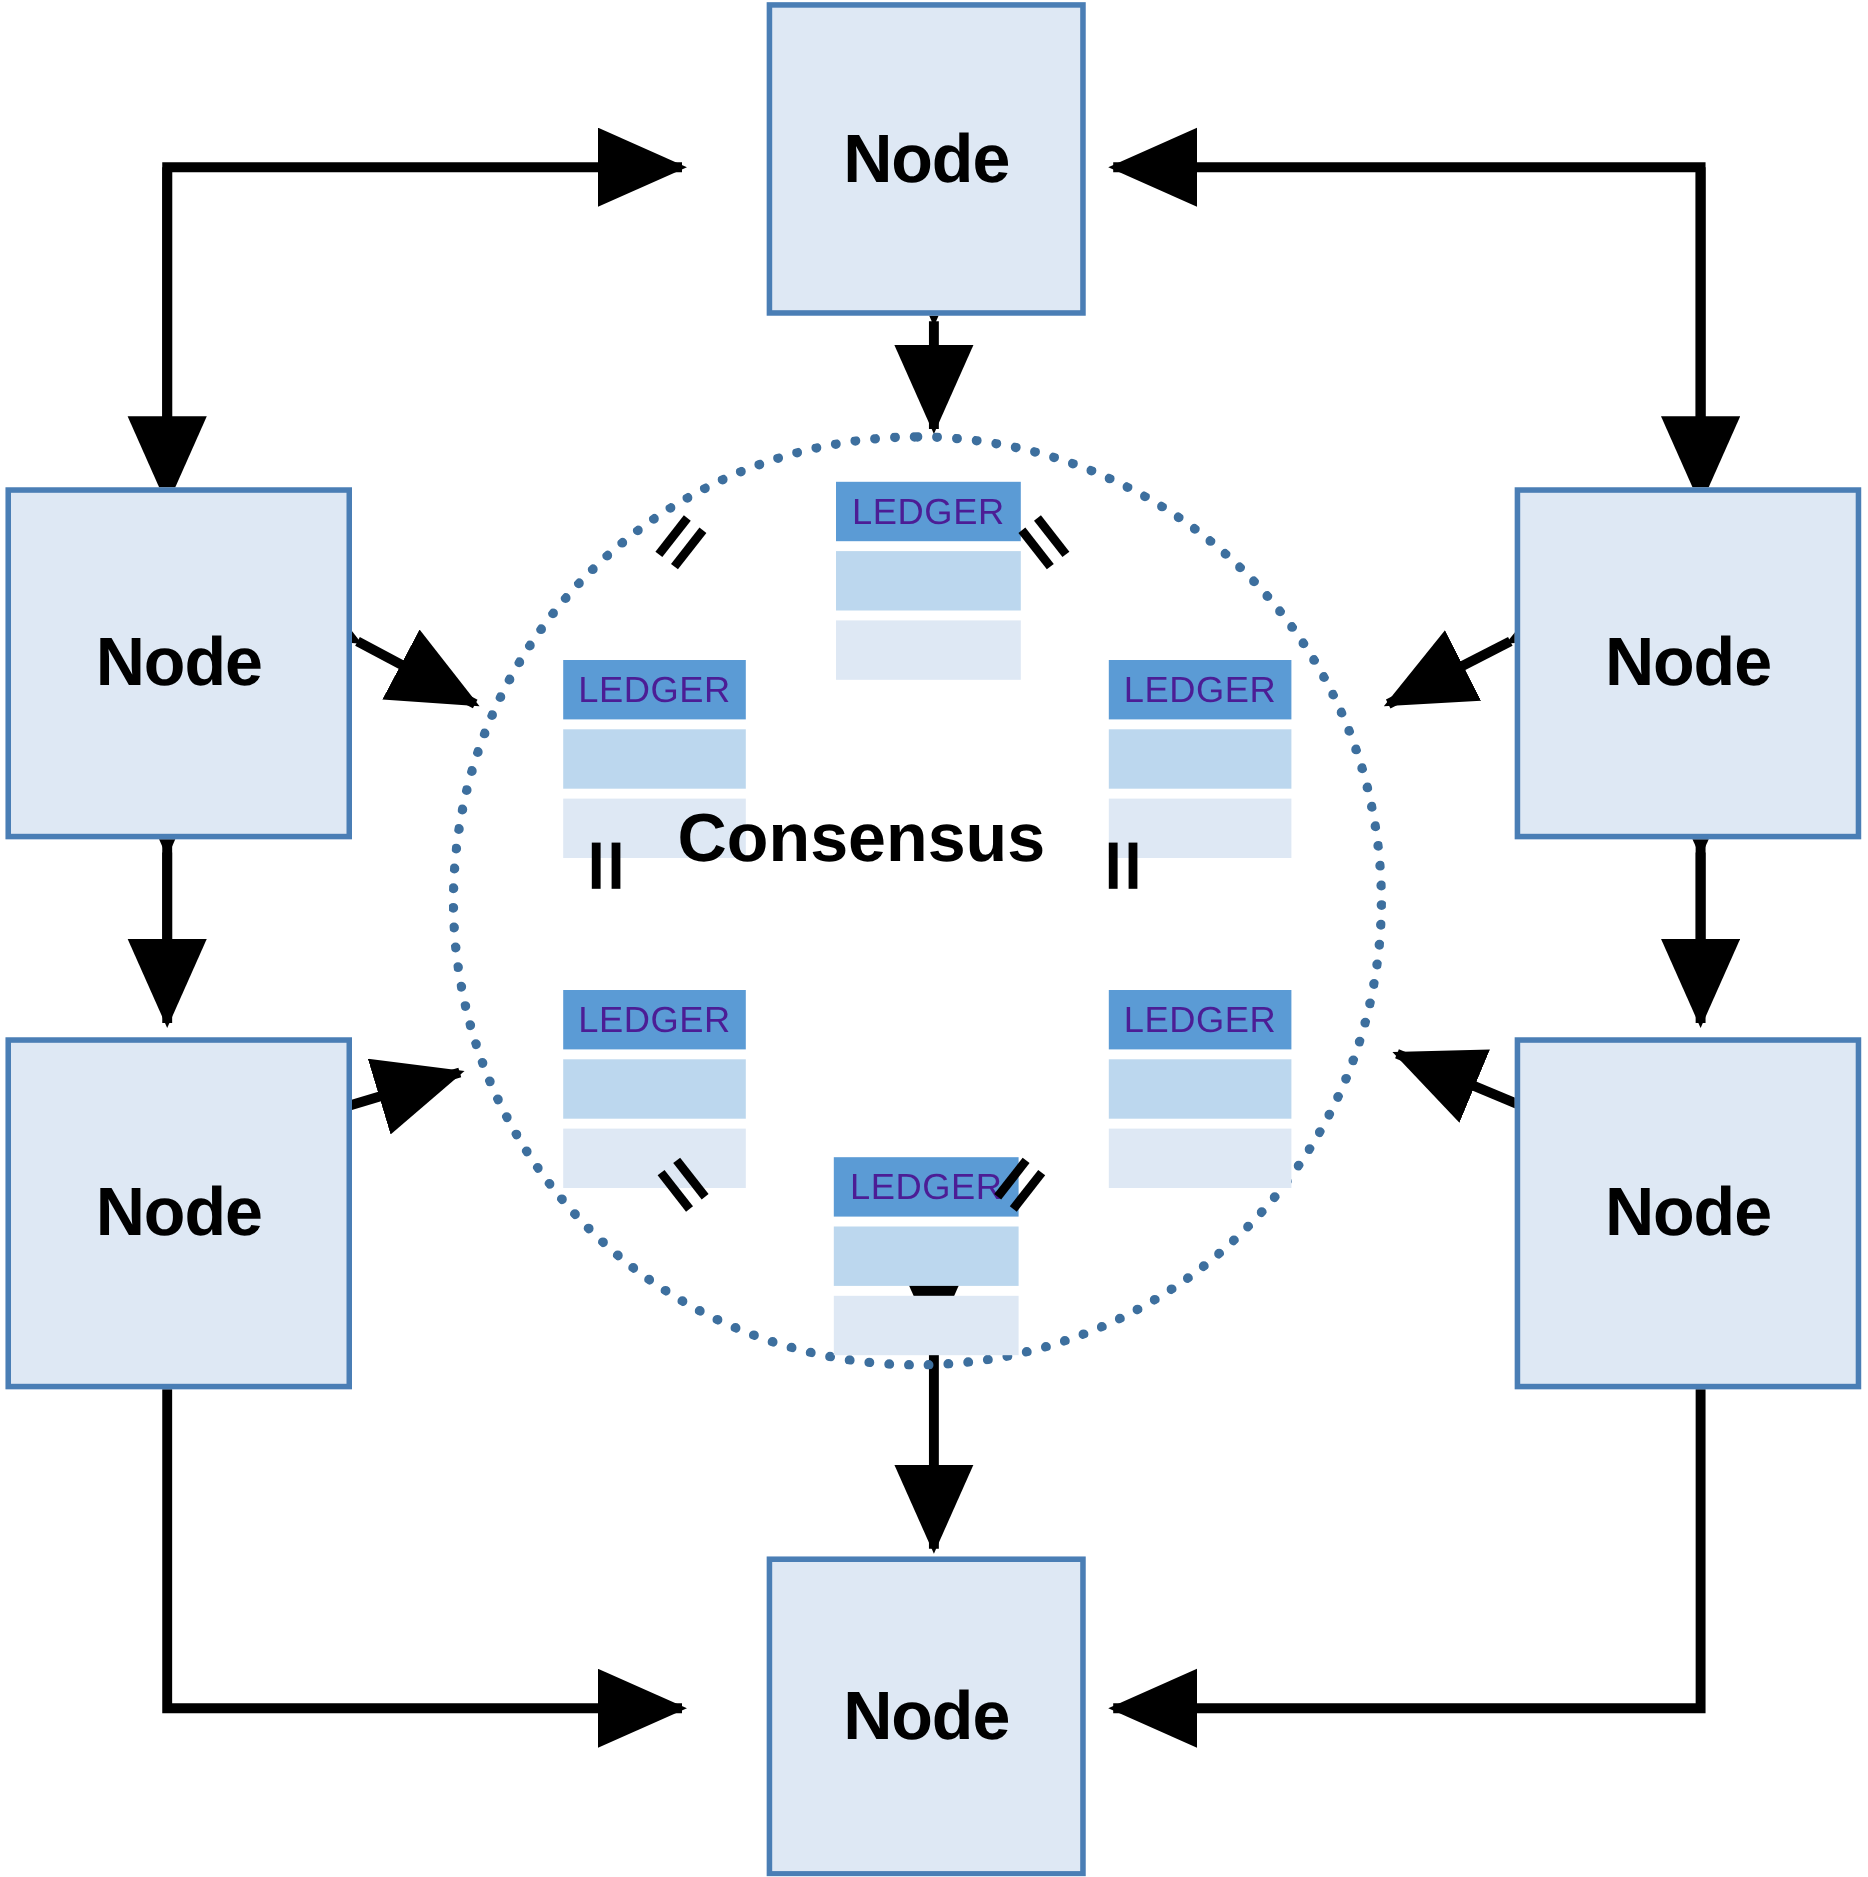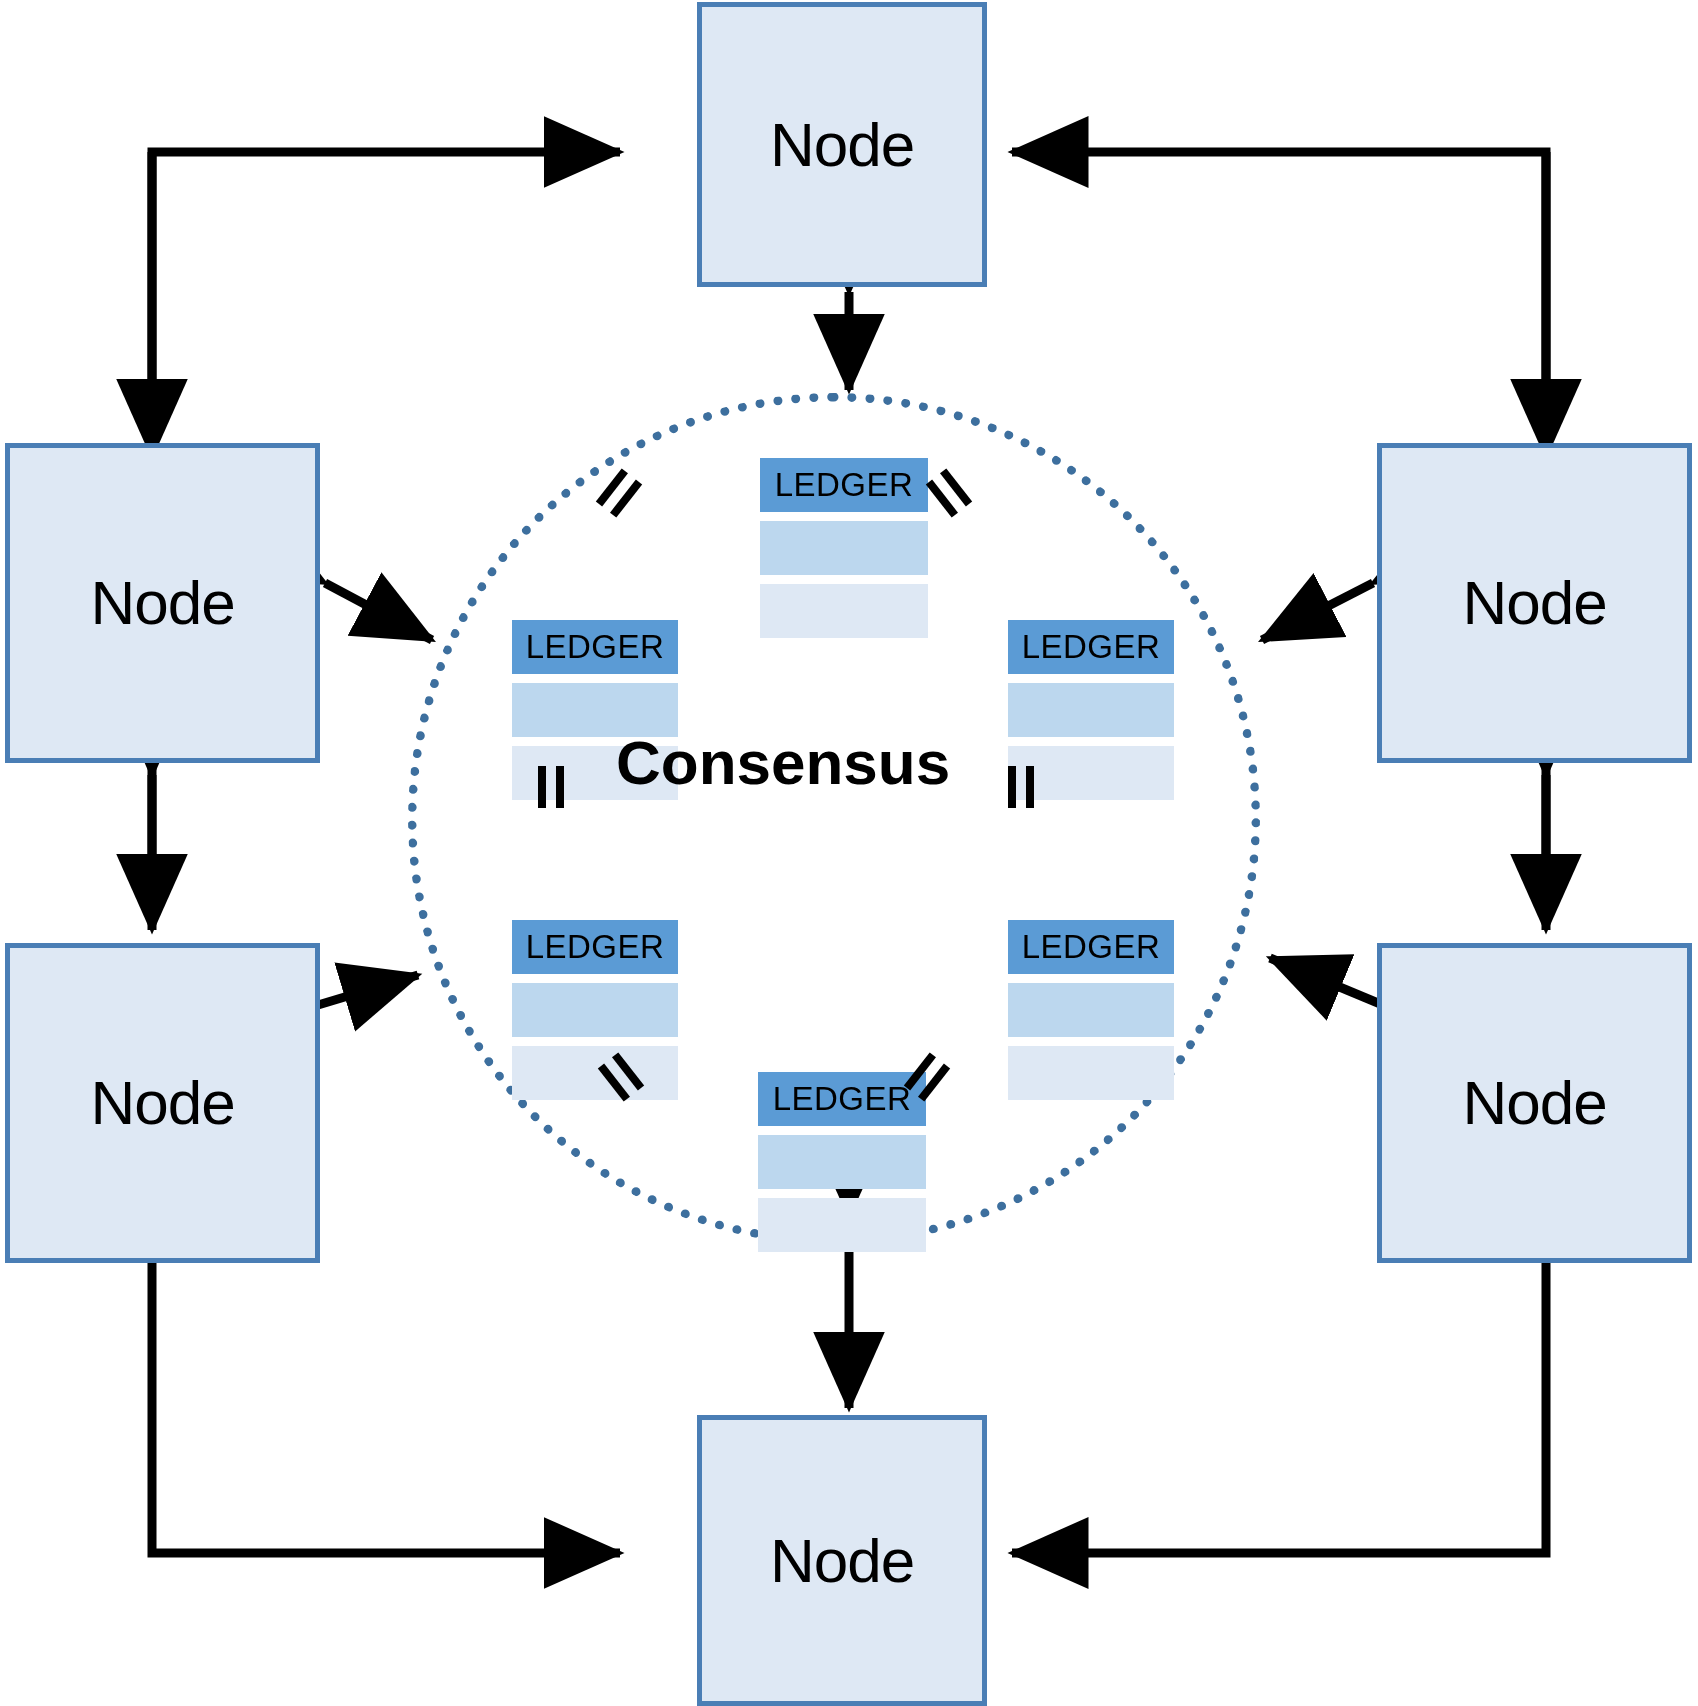--- a/index.html
+++ b/index.html
@@ -28,21 +28,21 @@
     position: absolute;
     background: #dee8f4;
     border: 5px solid #4a7eb5;
     box-sizing: border-box;
     display: flex;
     align-items: center;
     justify-content: center;
   }
   .node-label {
     font-family: "Liberation Sans", sans-serif;
-    font-weight: 400;
+    font-weight: 700;
     font-size: 62px;
     color: #000000;
     letter-spacing: -1px;
     line-height: 1;
   }
 
   
   .consensus-circle {
     position: absolute;
     border-radius: 50%;
@@ -51,29 +51,28 @@
   }
 
   
   .ledger {
     position: absolute;
     width: 166px;
   }
   .ledger-head {
     height: 54px;
     background: #5b9bd5;
-    color: #000000;
+    color: #4c1d95;
     font-family: "Liberation Sans", sans-serif;
     font-size: 33px;
     font-weight: 400;
     display: flex;
     align-items: center;
     justify-content: center;
     letter-spacing: 0.5px;
-    margin-top: 20px;
   }
   .ledger-row {
     margin-top: 9px;
     height: 54px;
   }
   .ledger-row.mid  { background: #bcd7ee; }
   .ledger-row.last { background: #dee8f4; }
 
   
   .ledger.wide { width: 168px; }

